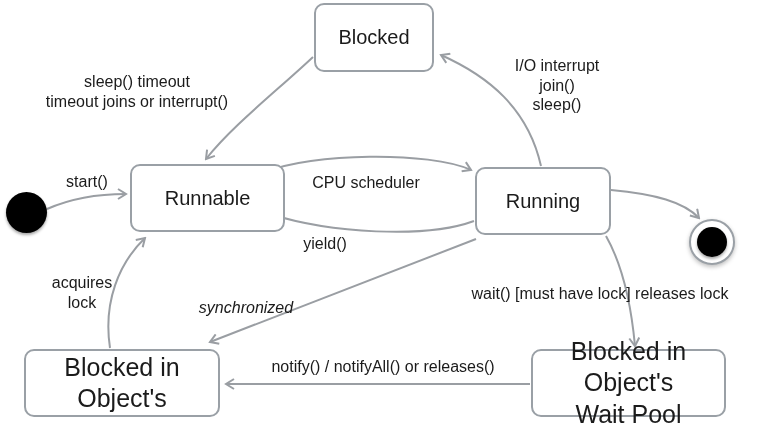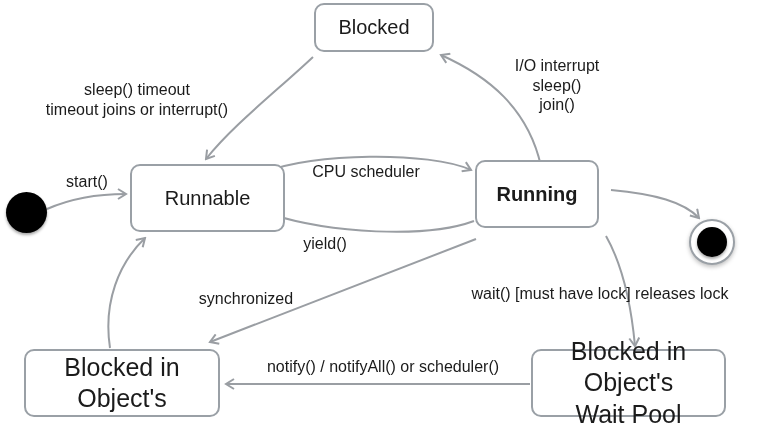--- a/index.html
+++ b/index.html
@@ -17,38 +17,38 @@
   svg.edges{position:absolute;left:0;top:0;width:757px;height:428px;}
   svg.edges path.edge{fill:none;stroke:var(--arrow);stroke-width:2;}
   svg.edges .arrowhead{fill:none;stroke:var(--arrow);stroke-width:2;}
   .state{
     position:absolute;background:#fff;border:2px solid var(--box-border);
     border-radius:10px;display:flex;flex-direction:column;align-items:center;
     justify-content:center;text-align:center;font-size:20px;line-height:1.25;
     color:var(--text);box-sizing:border-box;
   }
   .state.two{font-size:25px;}
-  #st-blocked{left:314px;top:3px;width:120px;height:49px;}
+  #st-blocked{left:314px;top:3px;width:120px;height:69px;}
   #st-runnable{left:130px;top:164px;width:155px;height:68px;}
-  #st-running{left:475px;top:160px;width:124px;height:68px;font-weight:bold;}
+  #st-running{left:475px;top:167px;width:136px;height:68px;}
   #st-lockpool{left:24px;top:349px;width:196px;height:68px;}
   #st-waitpool{left:531px;top:349px;width:195px;height:68px;}
   .lbl{
     position:absolute;font-size:16px;line-height:1.22;text-align:center;
     white-space:nowrap;transform:translateX(-50%);color:var(--text);
   }
   .lbl span{display:block;}
   #lbl-start{left:87px;top:172px;}
-  #lbl-sleep-timeout{left:137px;top:80px;}
+  #lbl-sleep-timeout{left:137px;top:72px;}
   #lbl-io-interrupt{left:557px;top:56px;}
-  #lbl-cpu{left:366px;top:162px;text-align:center;}
+  #lbl-cpu{left:366px;top:173px;text-align:center;}
   #lbl-yield{left:325px;top:234px;}
   #lbl-run-completes{left:687px;top:161px;}
   #lbl-acquires{left:82px;top:273px;}
-  #lbl-sync{left:246px;top:289px;}
+  #lbl-sync{left:246px;top:298px;font-style:italic;}
   #lbl-wait{left:600px;top:284px;}
   #lbl-notify{left:383px;top:357px;}
   .start-circle{
     position:absolute;left:6px;top:192px;width:41px;height:41px;border-radius:50%;
     background:var(--terminal);box-shadow:0 2px 3px rgba(0,0,0,.35);
   }
   .end-circle{
     position:absolute;left:689px;top:219px;width:46px;height:46px;border-radius:50%;
     background:#fff;border:2px solid var(--box-border);box-sizing:border-box;
     box-shadow:0 2px 4px rgba(0,0,0,.25);
@@ -107,25 +107,29 @@
 
   <div class="lbl" id="lbl-start">start()</div>
 
   <div class="lbl" id="lbl-sleep-timeout">
     <span>sleep() timeout</span>
     <span>timeout joins or interrupt()</span>
   </div>
 
   <div class="lbl" id="lbl-io-interrupt">
     <span>I/O interrupt</span>
+    <span>join()</span>
     <span>sleep()</span>
-    <span>join()</span>
   </div>
 
   <div class="lbl" id="lbl-cpu">CPU scheduler</div>
   <div class="lbl" id="lbl-yield">yield()</div>
 
+  <div class="lbl" id="lbl-acquires">
+    <span>acquires</span>
+    <span>lock</span>
+  </div>
 
   <div class="lbl" id="lbl-sync">synchronized</div>
   <div class="lbl" id="lbl-wait">wait() [must have lock] releases lock</div>
-  <div class="lbl" id="lbl-notify">notify() / notifyAll() or scheduler()</div>
+  <div class="lbl" id="lbl-notify">notify() / notifyAll() or releases()</div>
 
 </div>
 
 </body></html>

